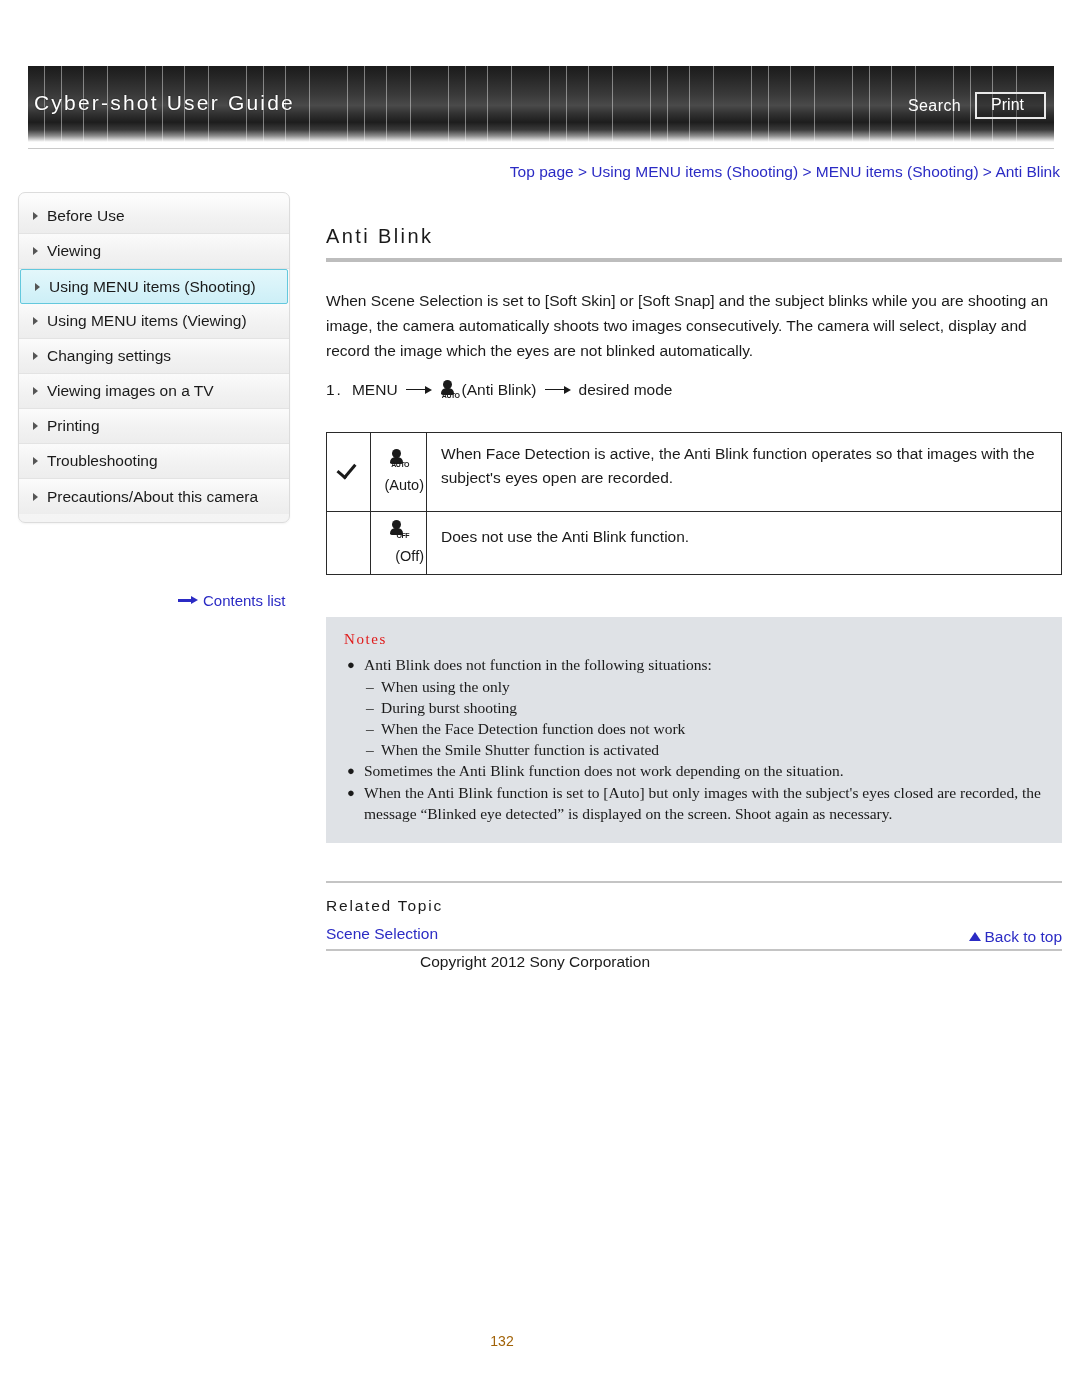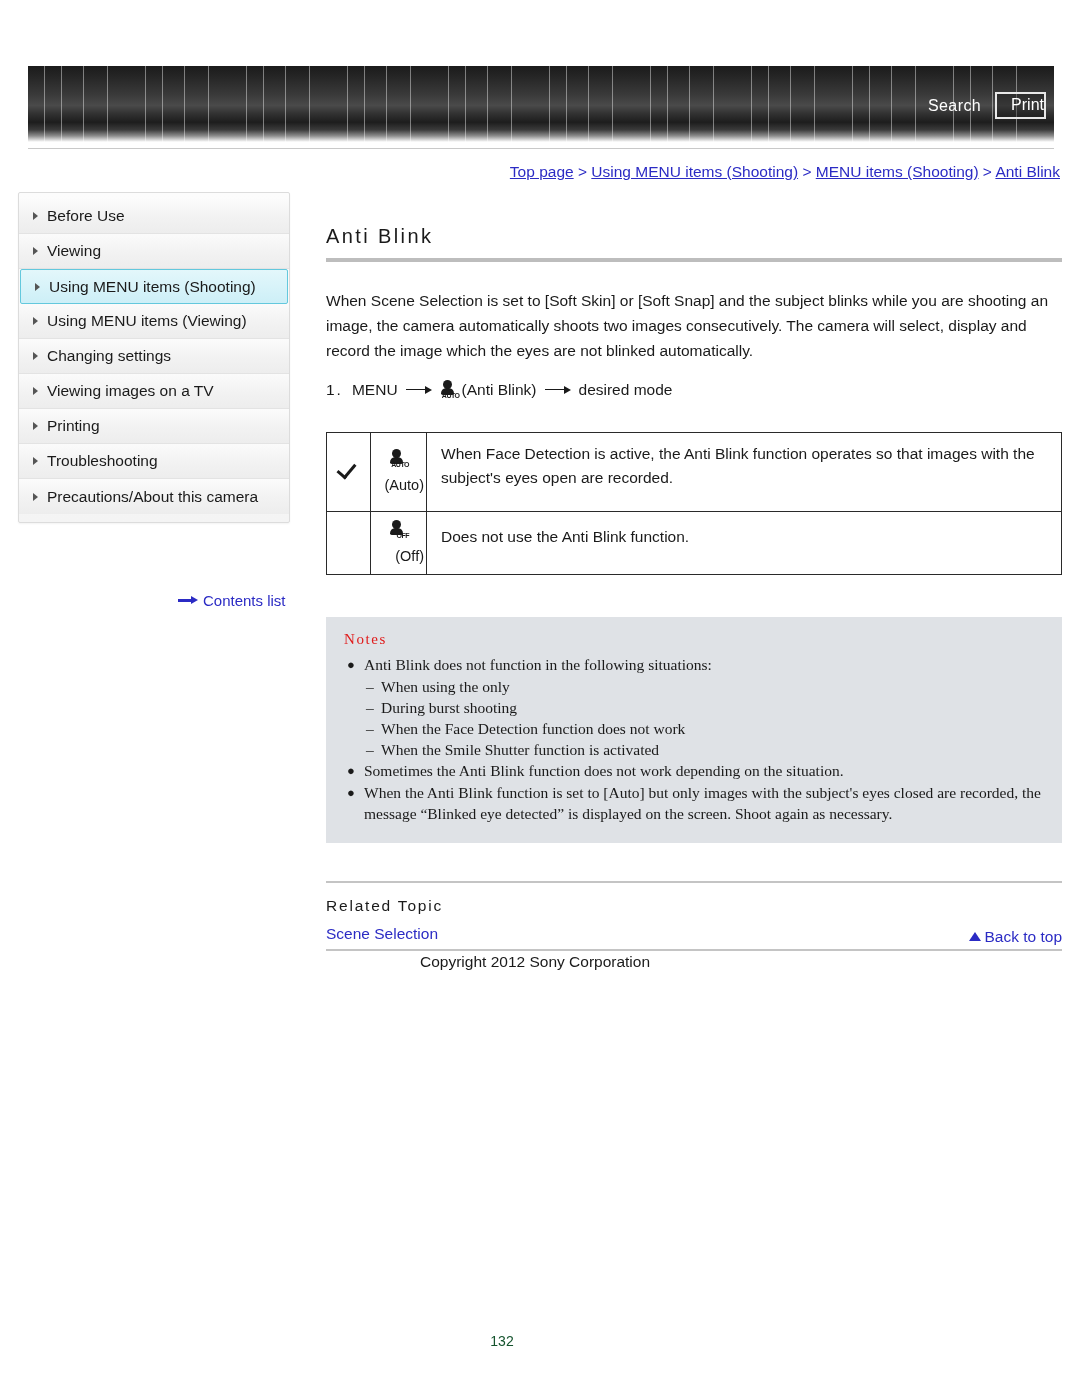--- a/index.html
+++ b/index.html
@@ -73,21 +73,21 @@
     font-size: 16px;
     letter-spacing: 0.4px;
     cursor: pointer;
     white-space: nowrap;
     text-align: center;
   }
   .hdr-btn {
     color: #ffffff;
     font-size: 16px;
     border: 2px solid #e8e8e8;
-    padding: 2px 0 3px 14px;
+    padding: 2px 20px 3px 14px;
     background: rgba(20,20,20,0.35);
     cursor: pointer;
     white-space: nowrap;
   }
   .header-underline {
     position: absolute;
     left: 28px; top: 148px;
     width: 1026px; height: 1px;
     background: #c9c9c9;
   }
@@ -95,31 +95,31 @@
   
   .breadcrumb {
     position: absolute;
     left: 326px; top: 163px;
     width: 734px;
     text-align: right;
     font-size: 15.5px;
     color: #2b2bc4;
     white-space: nowrap;
   }
-  .breadcrumb .crumb { cursor: pointer; text-decoration: underline; }
+  .breadcrumb .crumb { cursor: pointer; }
   .breadcrumb .sep { color: #2b2bc4; }
 
   
   .sidebar {
     position: absolute;
     left: 18px; top: 192px;
     width: 272px;
     background: linear-gradient(to bottom, #fcfcfc, #f4f4f4);
     border: 1px solid #dcdcdc;
-    border-radius: 2px;
+    border-radius: 7px;
     padding: 6px 0 8px 0;
     box-shadow: 0 1px 2px rgba(0,0,0,0.05);
   }
   .nav-item {
     position: relative;
     height: 35px;
     display: flex;
     align-items: center;
     padding-left: 14px;
     font-size: 15.5px;
@@ -382,27 +382,28 @@
     left: 420px; top: 953px;
     font-size: 15.5px;
     color: #1a1a1a;
   }
   .page-number {
     position: absolute;
     left: 0; top: 1333px;
     width: 1004px;
     text-align: center;
     font-size: 14px;
-    color: #14532d;
+    color: #a16207;
   }
 </style>
 </head>
 <body>
 
 <div class="site-header">
+  <div class="header-title">Cyber-shot User Guide</div>
   <div class="header-actions">
     <span class="hdr-link">Search</span>
     <span class="hdr-btn">Print</span>
   </div>
 </div>
 <div class="header-underline"></div>
 
 <div class="breadcrumb">
   <span class="crumb">Top page</span>
   <span class="sep">&gt;</span>

